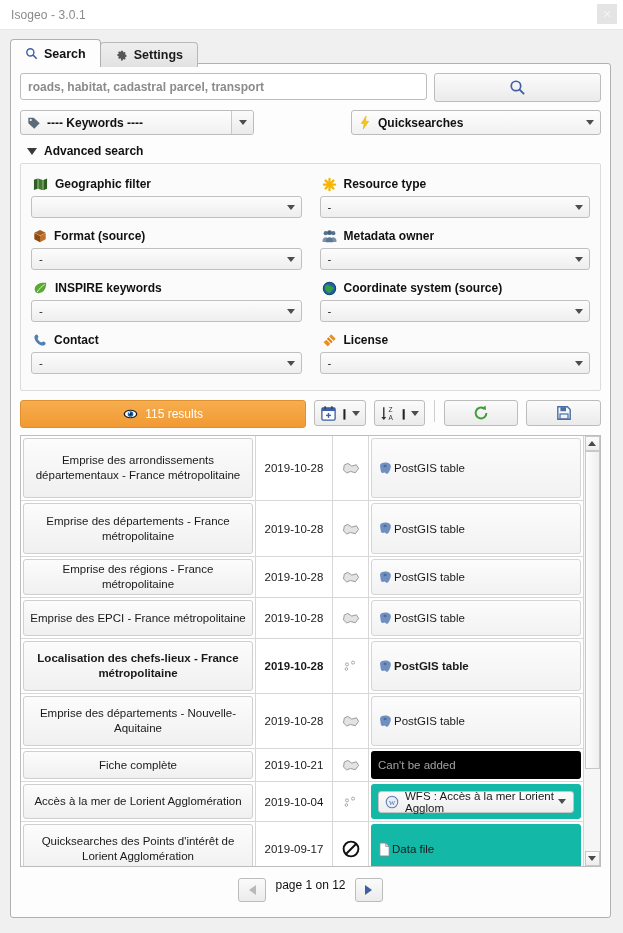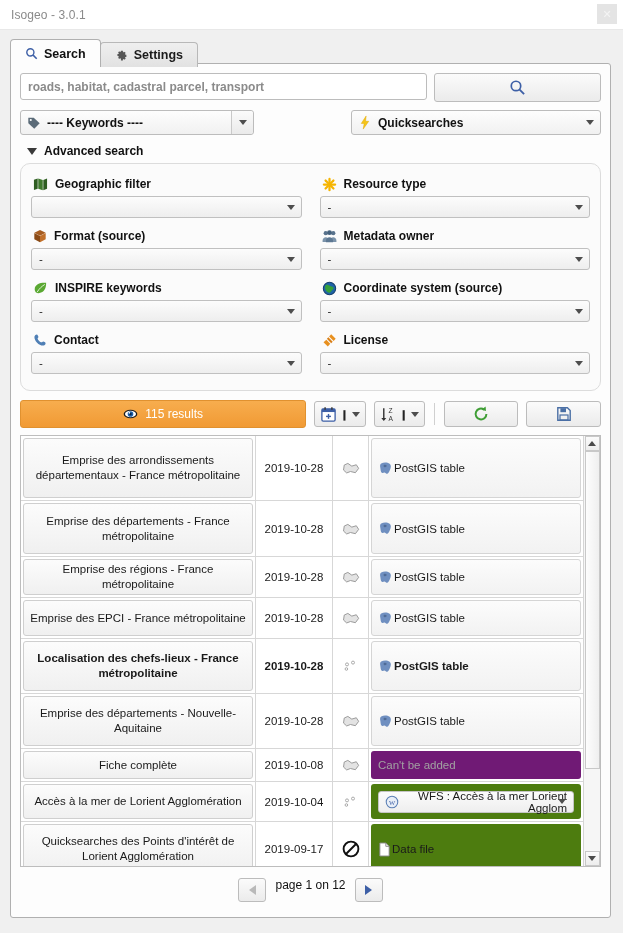--- a/index.html
+++ b/index.html
@@ -91,39 +91,39 @@
 
   
   .adv-header {
     display: flex; align-items: center; gap: 7px;
     padding: 9px 0 5px 16px; font-size: 12px; font-weight: bold; color: #111;
   }
   .adv-caret { width: 0; height: 0; border-left: 5px solid transparent; border-right: 5px solid transparent; border-top: 7px solid #3a3a3a; }
 
   .adv-panel {
     margin: 0 9px; background: #fbfbfb; border: 1px solid #dcdcdc;
-    border-radius: 10px; padding: 8px 10px 10px 10px;
+    border-radius: 2px; padding: 8px 10px 10px 10px;
   }
   .filter-grid { display: grid; grid-template-columns: 1fr 1fr; column-gap: 18px; row-gap: 0; }
   .filter-label {
     display: flex; align-items: center; gap: 7px;
     font-size: 12px; font-weight: bold; color: #111;
     height: 24px; padding-left: 2px;
   }
   .filter-combo {
     height: 22px; box-sizing: border-box; margin-bottom: 6px;
     background: linear-gradient(#fcfcfc, #eeeeee);
     border: 1px solid #c0c0c0; border-radius: 3px;
     display: flex; align-items: center; position: relative;
     font-size: 11.5px; color: #222; padding-left: 7px;
   }
   .filter-combo .arrowbox { position: absolute; right: 6px; top: 0; bottom: 0; display: flex; align-items: center; }
 
   
-  .results-toolbar { display: flex; align-items: center; gap: 8px; padding: 9px 9px 0 9px; }
+  .results-toolbar { display: flex; gap: 8px; padding: 9px 9px 0 9px; }
   .results-bar {
     width: 300px; height: 26px; border-radius: 3px;
     background: linear-gradient(#f7ad4e, #f19a34);
     border: 1px solid #e0912f;
     display: flex; align-items: center; justify-content: center; gap: 7px;
     color: #ffffff; font-size: 12px;
   }
   .tool-btn { height: 26px; box-sizing: border-box; padding: 0 5px; gap: 3px; }
   .tool-sep { width: 1px; height: 22px; background: #d0d0d0; margin: 0 1px; }
   .tool-wide { width: 78px; }
@@ -155,22 +155,22 @@
     display: flex; align-items: center; justify-content: center;
     border-right: 1px solid #d7d7d7;
   }
   .cell-format {
     flex: 1; box-sizing: border-box; padding: 0 6px;
     display: flex; align-items: center; gap: 1px;
     font-size: 11.5px; color: #1a1a1a;
     background: linear-gradient(#fcfcfc, #f2f2f2);
     border: 1px solid #d5d5d5; border-radius: 3px; margin: 2px;
   }
-  .cell-format.plain { background: #4d7c0f; border-color: transparent; text-align: right; }
-  .cell-format.disabled { color: #a2a2a2; background: #701a75; border-color: transparent; }
+  .cell-format.plain { background: #14b8a6; border-color: transparent; }
+  .cell-format.disabled { color: #a2a2a2; background: #000000; border-color: transparent; }
   .fmt-combo {
     width: 100%; height: 22px; box-sizing: border-box;
     border: 1px solid #c5c5c5; border-radius: 3px;
     background: linear-gradient(#fcfcfc, #eeeeee);
     display: flex; align-items: center; gap: 6px; padding: 0 6px; position: relative;
   }
   .fmt-combo .caret-sm { position: absolute; right: 7px; }
 
   
   .vscroll {
@@ -619,21 +619,21 @@
                   <path fill="#6f8fc0" d="M3.4 2.6c2.6-1.4 6.6-1.4 9 .4 2 1.5 1.4 4.4.4 6.4-.8 1.6-1.2 3.6-2.8 4.2-1 .4-1.6-1-2.6-1.2-1.2-.2-2.6 1-3.4.2C2.6 11.4 2.8 8.8 2.4 7c-.3-1.6-.4-3.6 1-4.4z"></path>
                   <path fill="#4f6b96" d="M6.4 4.2c.8-.5 2-.4 2.6.3.4.5.2 1.3-.2 1.7-.7.7-2 .6-2.6-.2-.4-.5-.3-1.4.2-1.8z"></path>
                 </svg>
             </span>
             <span>PostGIS table</span>
           </div>
         </div>
 
         <div class="res-row" style="height:32px;">
           <div class="cell-title">Fiche complète</div>
-          <div class="cell-date">2019-10-08</div>
+          <div class="cell-date">2019-10-21</div>
           <div class="cell-geom">
             <svg width="18" height="12" viewBox="0 0 20 13">
                 <path fill="#e3e3e3" stroke="#9a9a9a" stroke-width="1.1" d="M2.5 3.2l4-1.8 4.4 3 5-1.5 2.6 4-3.6 4.8-5.5-1.3-4.2 1.6-3.5-3.2z"></path>
               </svg>
           </div>
           <div class="cell-format disabled">
             <span>Can't be added</span>
           </div>
         </div>
 

